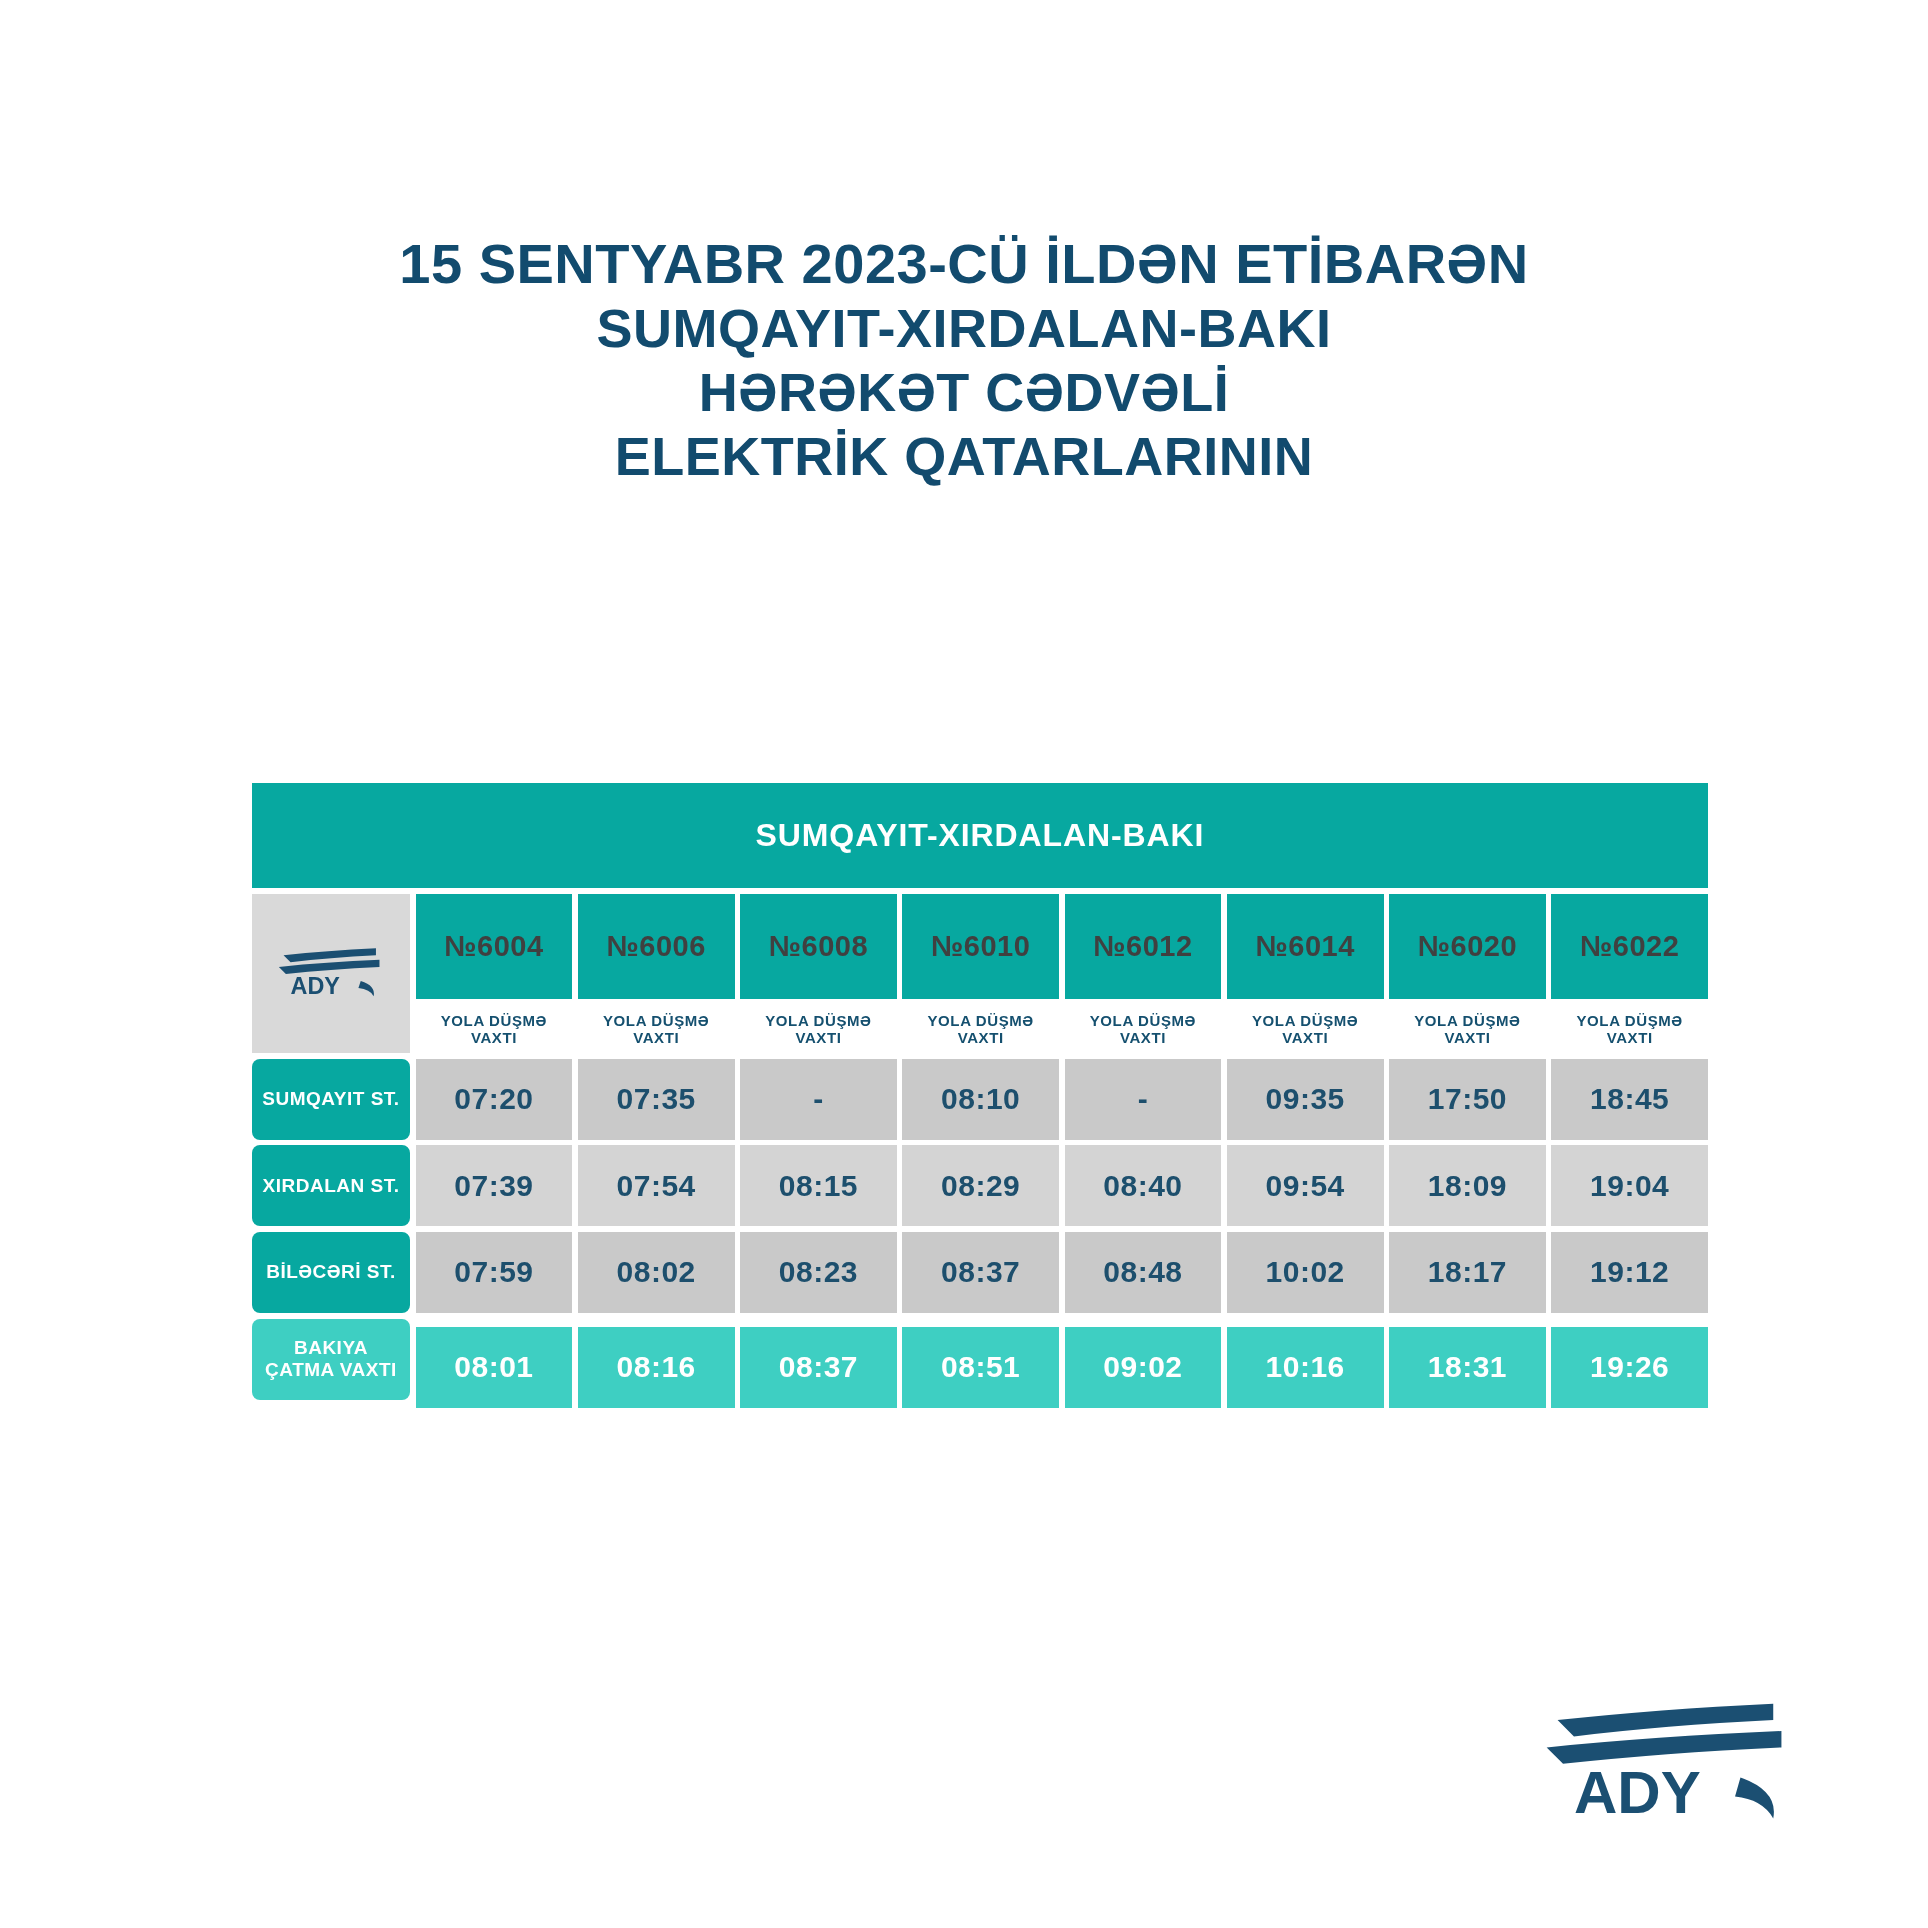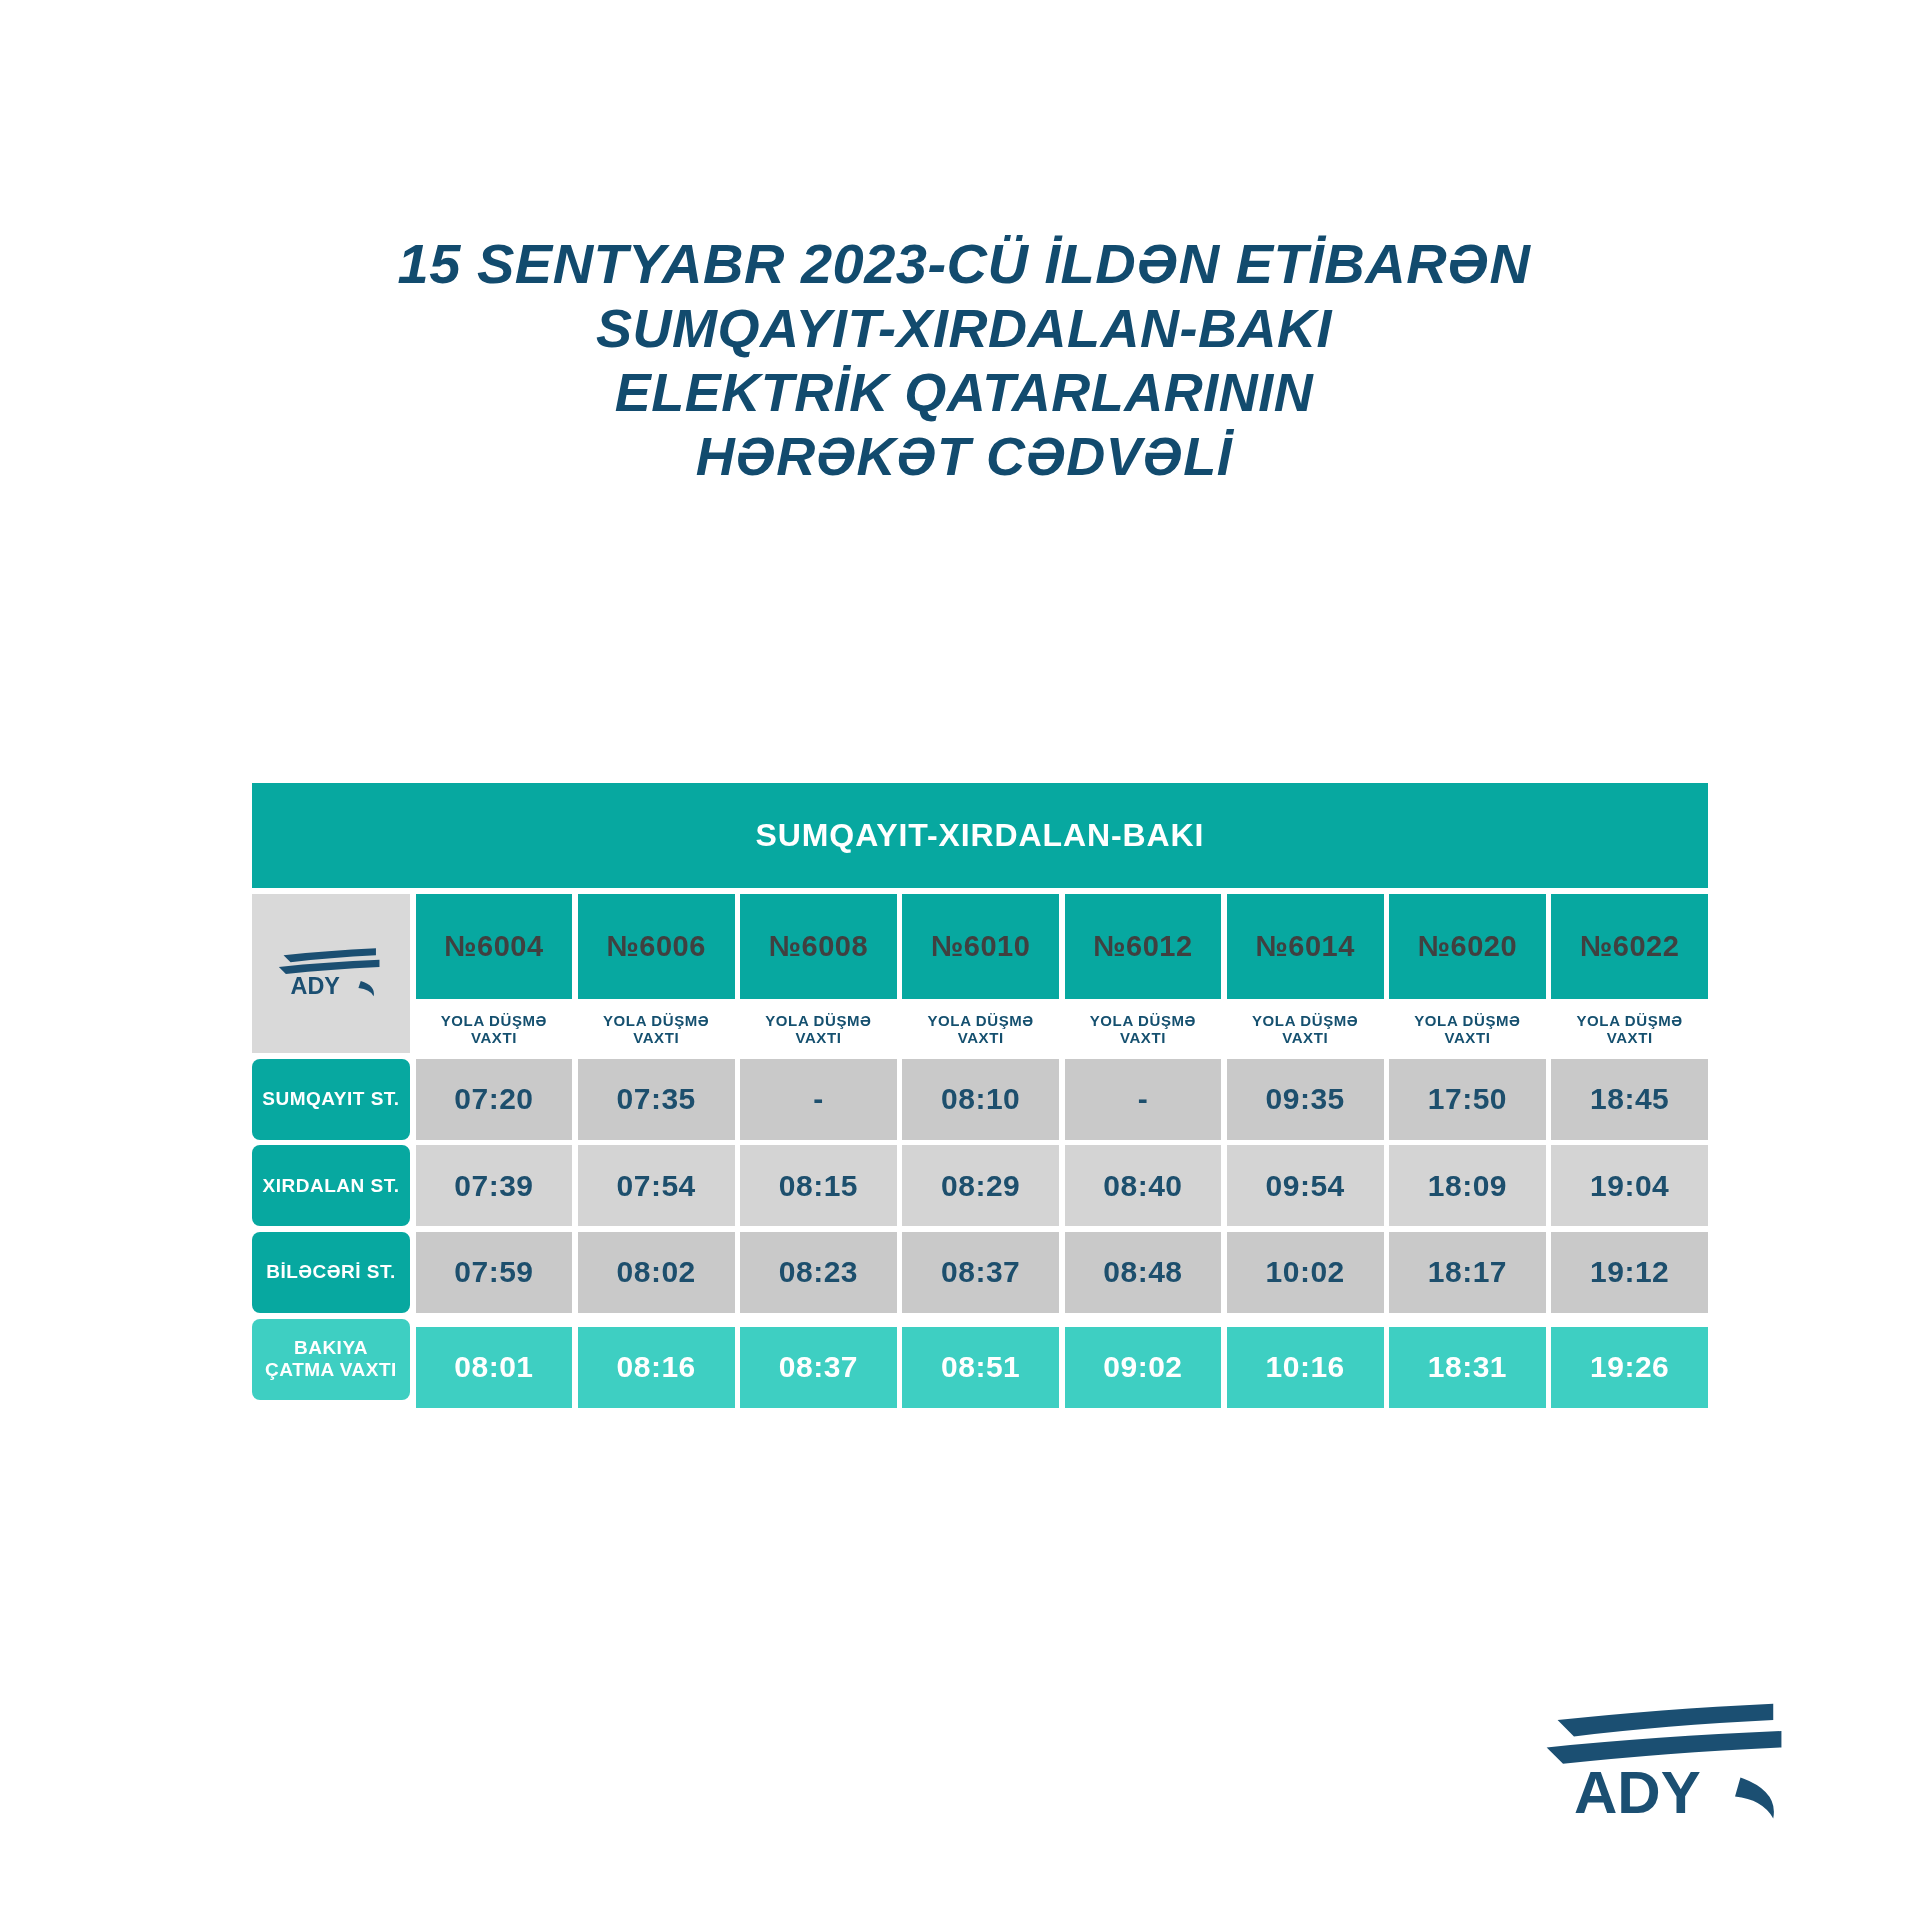--- a/index.html
+++ b/index.html
@@ -30,21 +30,20 @@
     text-align: center;
     color: #124b6e;
     font-weight: 800;
     letter-spacing: 0.5px;
     line-height: 1.18;
   }
   .title-line {
     font-size: 56px;
     text-transform: uppercase;
     white-space: nowrap;
-    font-style: italic;
   }
   .title-line.l1 { font-size: 56px; }
   .title-line.l2 { font-size: 54px; }
   .title-line.l3 { font-size: 54px; }
   .title-line.l4 { font-size: 54px; }
 
   
   .table-wrap {
     position: absolute;
     left: 252px;
@@ -151,22 +150,22 @@
   .brand-bottom svg { width: 100%; height: auto; display: block; }
 </style>
 </head>
 <body>
 
 <div class="page">
 
   <div class="title-block">
     <div class="title-line l1">15 SENTYABR 2023-CÜ İLDƏN ETİBARƏN</div>
     <div class="title-line l2">SUMQAYIT-XIRDALAN-BAKI</div>
+    <div class="title-line l4">HƏRƏKƏT CƏDVƏLİ</div>
     <div class="title-line l3">ELEKTRİK QATARLARININ</div>
-    <div class="title-line l4">HƏRƏKƏT CƏDVƏLİ</div>
   </div>
 
   <div class="table-wrap">
 
     <div class="route-header">SUMQAYIT-XIRDALAN-BAKI</div>
 
     <div class="grid">
 
       <div class="cell logo-cell">
         <svg viewBox="0 0 200 90" xmlns="http://www.w3.org/2000/svg" aria-hidden="true">

